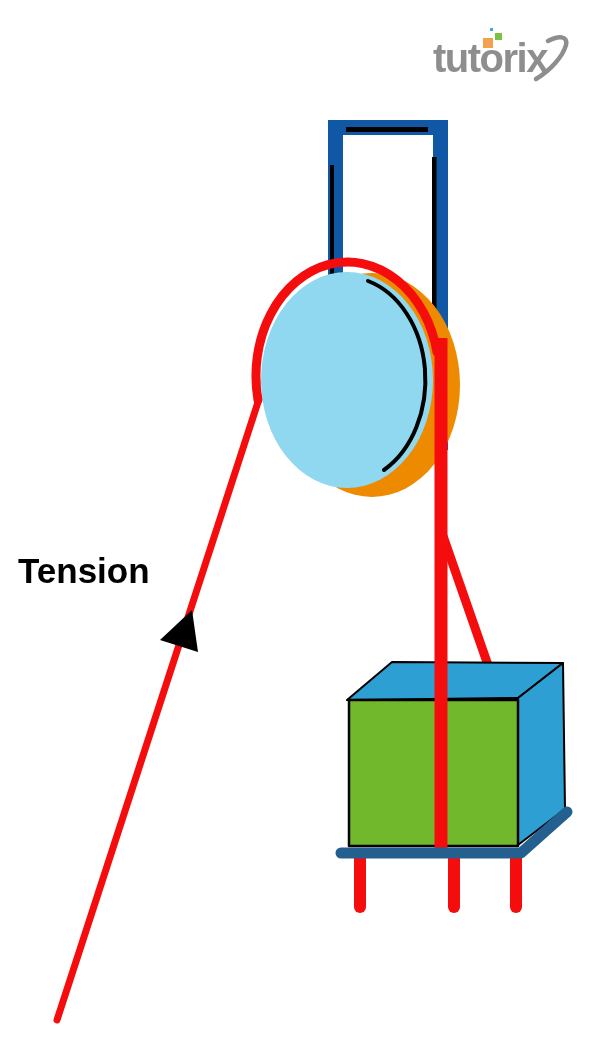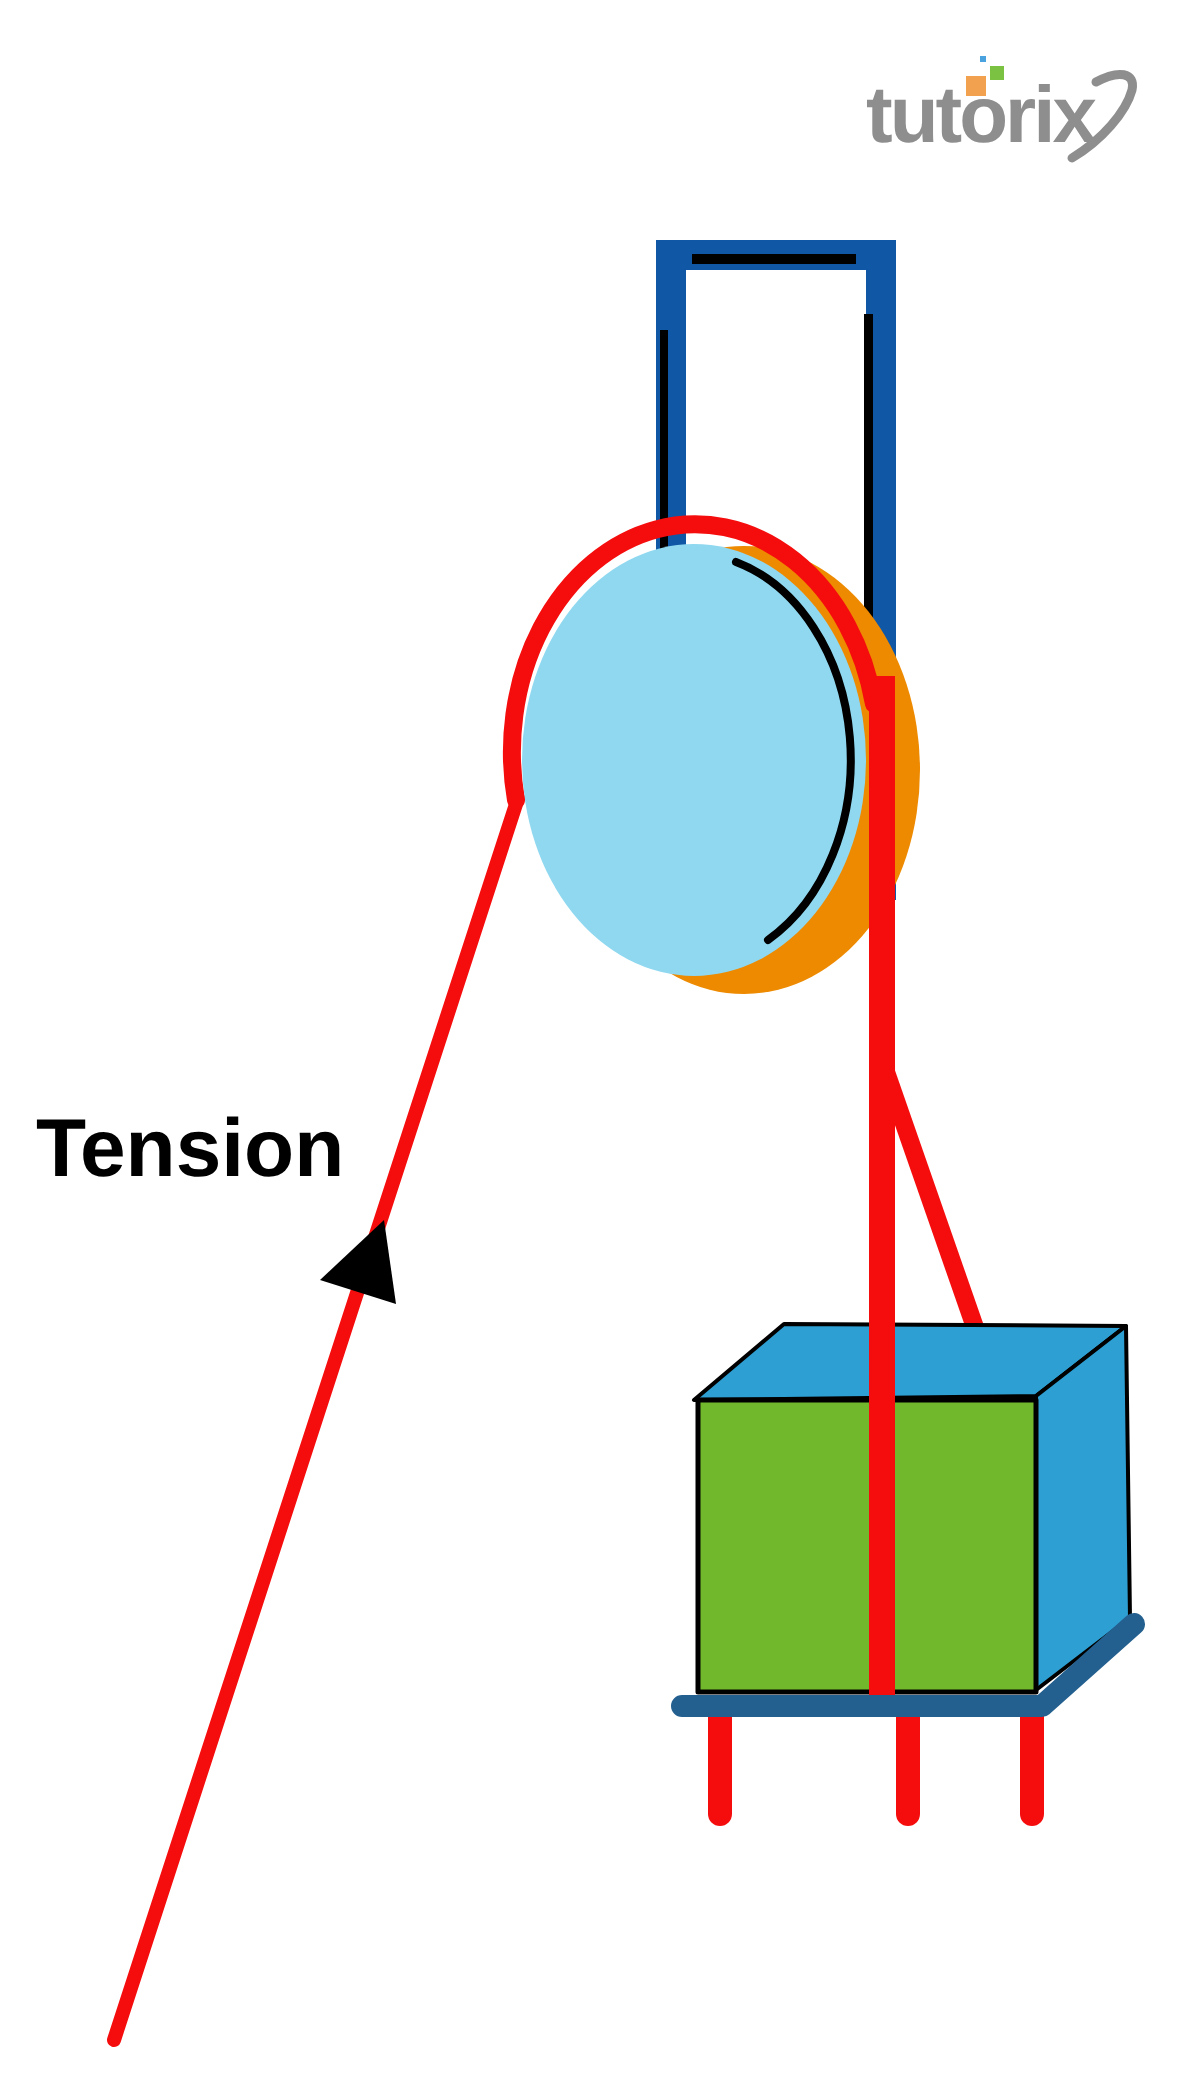--- a/index.html
+++ b/index.html
@@ -7,21 +7,21 @@
     position:relative;width:600px;height:1049px;background:#ffffff;
     font-family:"Liberation Sans",sans-serif;overflow:hidden;
   }
   #diagram-svg{position:absolute;left:0;top:0;}
   .outlined{stroke:#000000;stroke-width:2;stroke-linejoin:round;}
   .outlined-front{stroke:#000000;stroke-width:2.5;stroke-linejoin:round;}
   .rope{fill:none;stroke-linecap:round;}
   .rope-butt{fill:none;stroke-linecap:butt;}
   #tension-label{
     position:absolute;left:18px;top:551px;
-    font-size:41px;font-weight:bold;color:#000000;letter-spacing:0px;
+    font-size:35px;font-weight:bold;color:#000000;letter-spacing:0px;
   }
   #logo{position:absolute;left:433px;top:26px;width:165px;height:62px;}
   #logo-text{
     position:absolute;left:0px;top:10px;
     font-size:40px;font-weight:bold;color:#8E8E8E;letter-spacing:-1.5px;
   }
   .logo-dot{position:absolute;}
   #logo-dot-orange{left:50px;top:12px;width:10px;height:10px;}
   #logo-dot-green{left:62px;top:7px;width:7px;height:7px;}
   #logo-dot-blue{left:57px;top:2px;width:3px;height:3px;}

